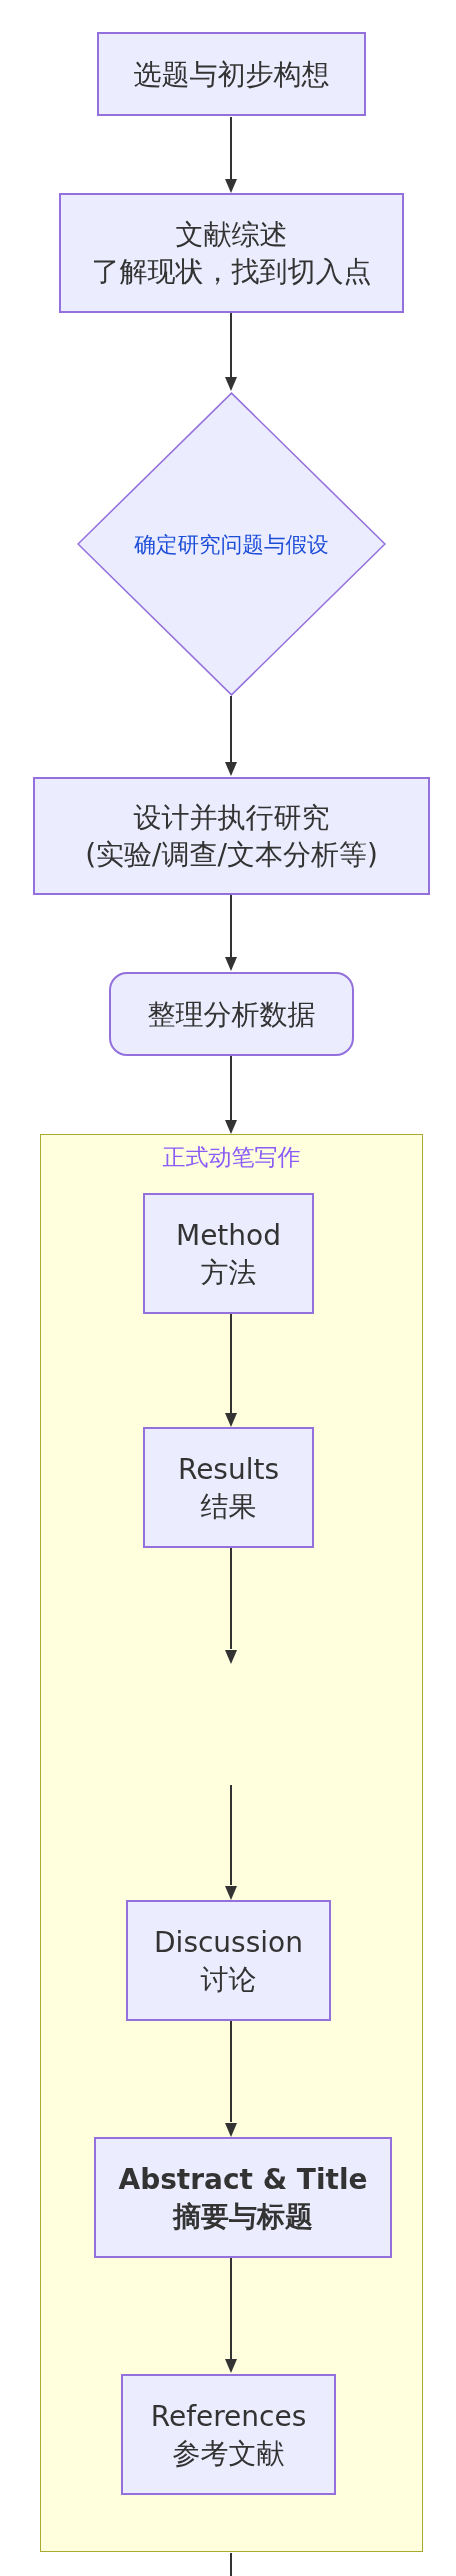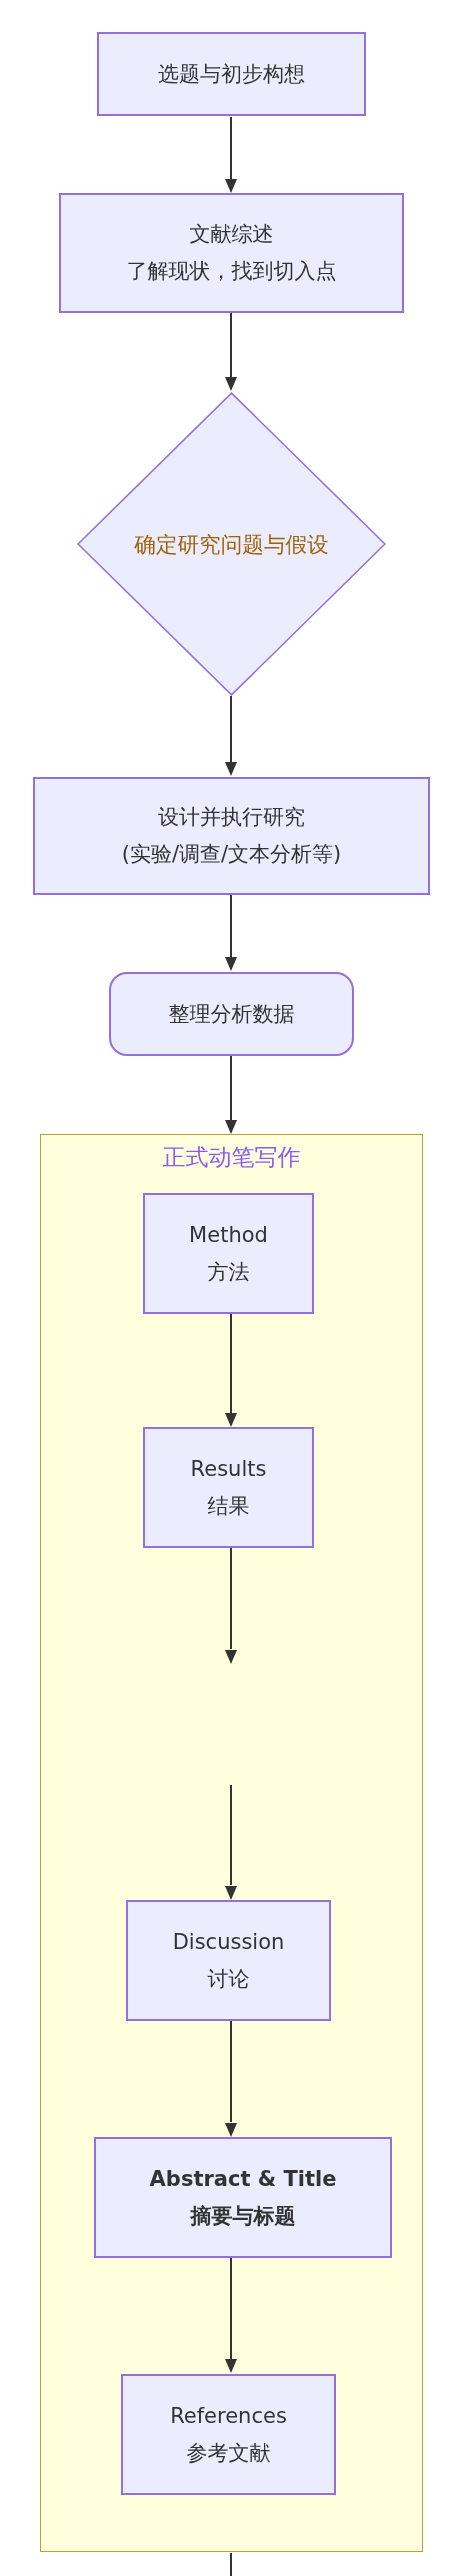--- a/index.html
+++ b/index.html
@@ -13,21 +13,21 @@
   .node{
     position:absolute;
     background:#ECECFF;
     border:2.1px solid #9370DB;
     box-sizing:border-box;
     display:flex;
     flex-direction:column;
     align-items:center;
     justify-content:center;
     text-align:center;
-    font-size:21px;
+    font-size:28px;
     line-height:37px;
     color:#333333;
   }
   .subgraph{
     position:absolute;
     background:#FFFFDE;
     border:1.5px solid #AAAA33;
     box-sizing:border-box;
   }
   .subgraph-title{
@@ -49,21 +49,21 @@
     width:0;height:0;
     border-left:6.7px solid transparent;
     border-right:6.7px solid transparent;
     border-top:14.4px solid #333333;
   }
   .diamond-wrap{position:absolute;}
   .diamond-label{
     position:absolute;
     display:flex;align-items:center;justify-content:center;
     font-size:21.6px;
-    color:#a16207;
+    color:#1d4ed8;
   }
 </style>
 </head>
 <body>
 
 <div id="canvas">
 
   <div class="node" style="left:97px;top:32px;width:269px;height:84px;">
     <span>选题与初步构想</span>
   </div>

